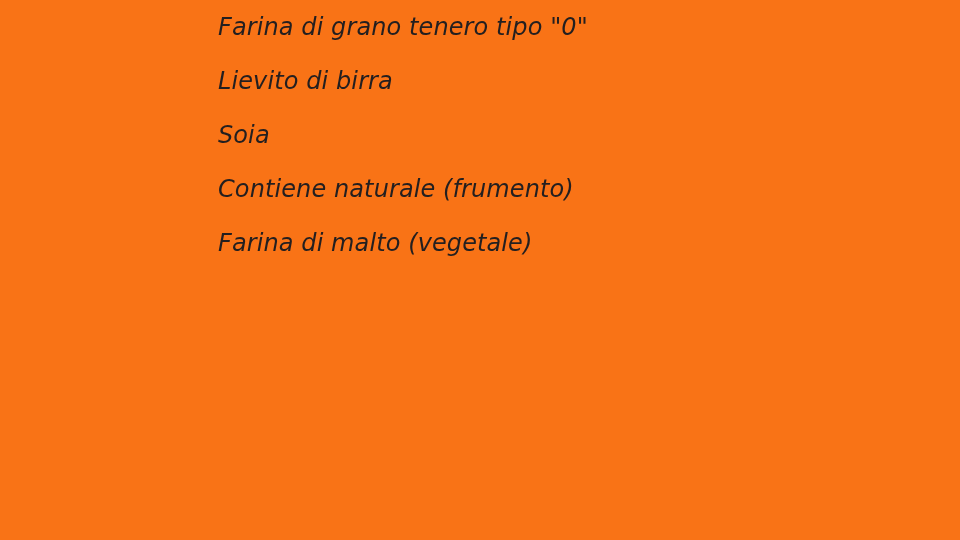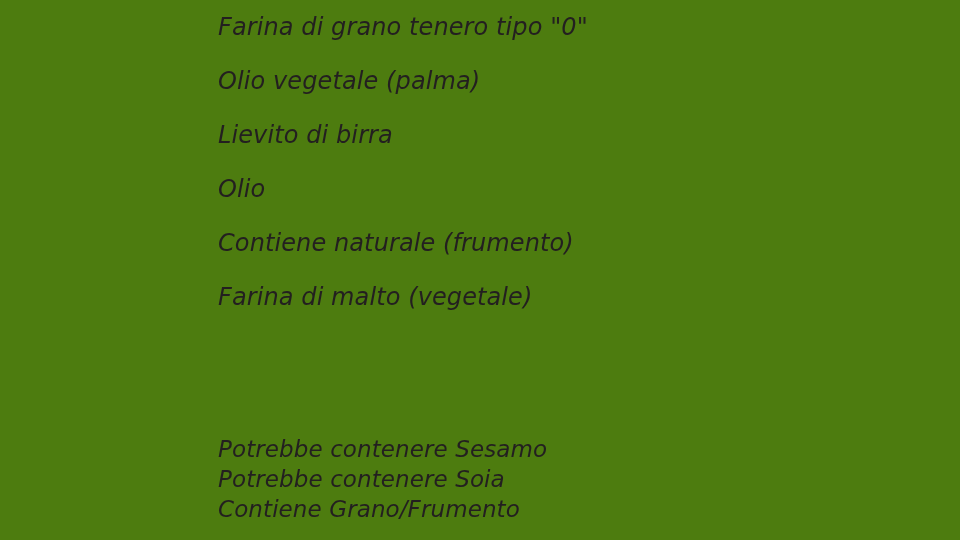--- a/index.html
+++ b/index.html
@@ -10,21 +10,21 @@
     width: 960px;
     height: 540px;
     background: #ffffff;
     font-family: "DejaVu Sans", sans-serif;
     overflow: hidden;
   }
   .page {
     position: relative;
     width: 960px;
     height: 540px;
-    background: #4d7c0f;
+    background: #f97316;
   }
   .ingredient-list {
     position: absolute;
     left: 218px;
     top: 0px;
     width: 700px;
   }
   .ingredient-line {
     font-family: "DejaVu Sans", sans-serif;
     font-style: italic;
@@ -50,26 +50,20 @@
     white-space: nowrap;
   }
 </style>
 </head>
 <body>
 
 <div class="page">
 
   <div class="ingredient-list">
     <div class="ingredient-line">Farina di grano tenero tipo "0"</div>
-    <div class="ingredient-line">Olio vegetale (palma)</div>
     <div class="ingredient-line">Lievito di birra</div>
-    <div class="ingredient-line">Olio</div>
+    <div class="ingredient-line">Soia</div>
     <div class="ingredient-line">Contiene naturale (frumento)</div>
     <div class="ingredient-line">Farina di malto (vegetale)</div>
   </div>
 
-  <div class="notes-block">
-    <div class="note-line">Potrebbe contenere Sesamo</div>
-    <div class="note-line">Potrebbe contenere Soia</div>
-    <div class="note-line">Contiene Grano/Frumento</div>
-  </div>
 
 </div>
 
 </body></html>

